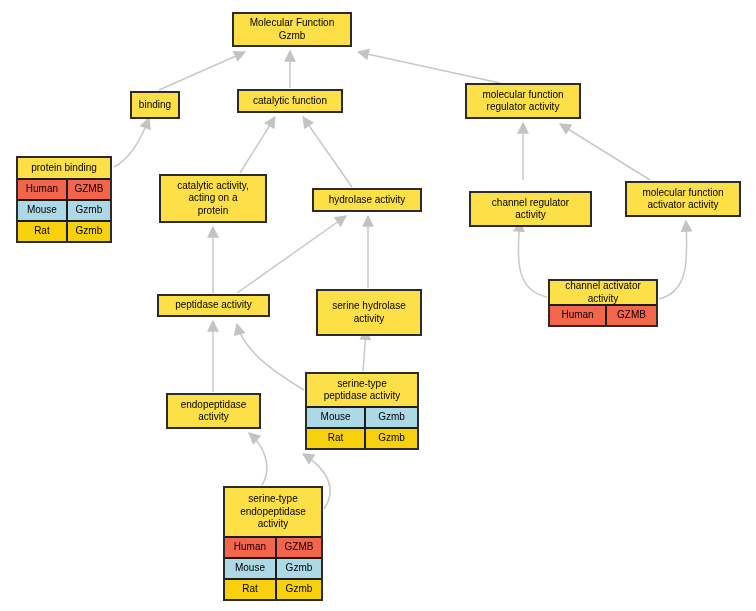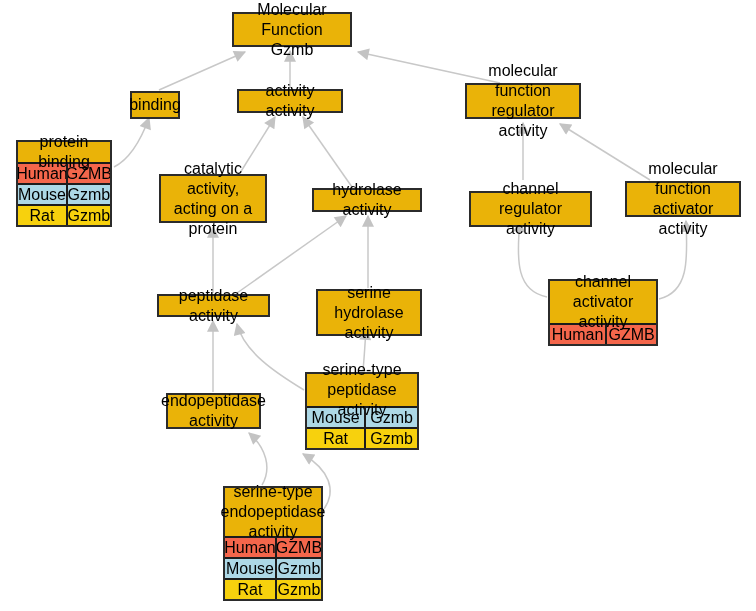--- a/index.html
+++ b/index.html
@@ -7,24 +7,24 @@
     position:relative;
     width:756px; height:611px;
     background:#ffffff;
     font-family:"Liberation Sans", sans-serif;
     color:#000;
     overflow:hidden;
   }
   #edges { position:absolute; left:0; top:0; width:756px; height:611px; }
   .node {
     position:absolute;
-    background:#eab308;
+    background:#fde047;
     border:2px solid #2b2b2b;
     box-sizing:border-box;
-    font-size:16px;
+    font-size:10px;
     line-height:1.25;
   }
   .node .title {
     display:flex; align-items:center; justify-content:center;
     text-align:center;
     white-space:pre-line;
     width:100%;
   }
   .srow {
     display:flex;
@@ -76,29 +76,29 @@
   <div class="node" style="left:232px;top:12px;width:120px">
     <div class="title" style="height:31px">Molecular Function
 Gzmb</div>
   </div>
 
   <div class="node" style="left:130px;top:91px;width:50px">
     <div class="title" style="height:24px">binding</div>
   </div>
 
   <div class="node" style="left:237px;top:89px;width:106px">
-    <div class="title" style="height:20px">activity activity</div>
+    <div class="title" style="height:20px">catalytic function</div>
   </div>
 
   <div class="node" style="left:465px;top:83px;width:116px">
     <div class="title" style="height:32px">molecular function
 regulator activity</div>
   </div>
 
-  <div class="node" style="left:16px;top:140px;width:96px">
+  <div class="node" style="left:16px;top:156px;width:96px">
     <div class="title" style="height:20px">protein binding</div>
     <div class="species">
         <div class="srow" style="background: rgb(244, 102, 75);">
           <div class="cell org">Human</div>
           <div class="cell gene">GZMB</div>
         </div>
         <div class="srow" style="background: rgb(173, 216, 230);">
           <div class="cell org">Mouse</div>
           <div class="cell gene">Gzmb</div>
         </div>
@@ -132,21 +132,21 @@
   <div class="node" style="left:157px;top:294px;width:113px">
     <div class="title" style="height:19px">peptidase activity</div>
   </div>
 
   <div class="node" style="left:316px;top:289px;width:106px">
     <div class="title" style="height:43px">serine hydrolase
 activity</div>
   </div>
 
   <div class="node" style="left:548px;top:279px;width:110px">
-    <div class="title" style="height:42px">channel activator
+    <div class="title" style="height:23px">channel activator
 activity</div>
     <div class="species">
         <div class="srow" style="background: rgb(244, 102, 75);">
           <div class="cell org">Human</div>
           <div class="cell gene">GZMB</div>
         </div>
       </div>
   </div>
 
   <div class="node" style="left:166px;top:393px;width:95px">

